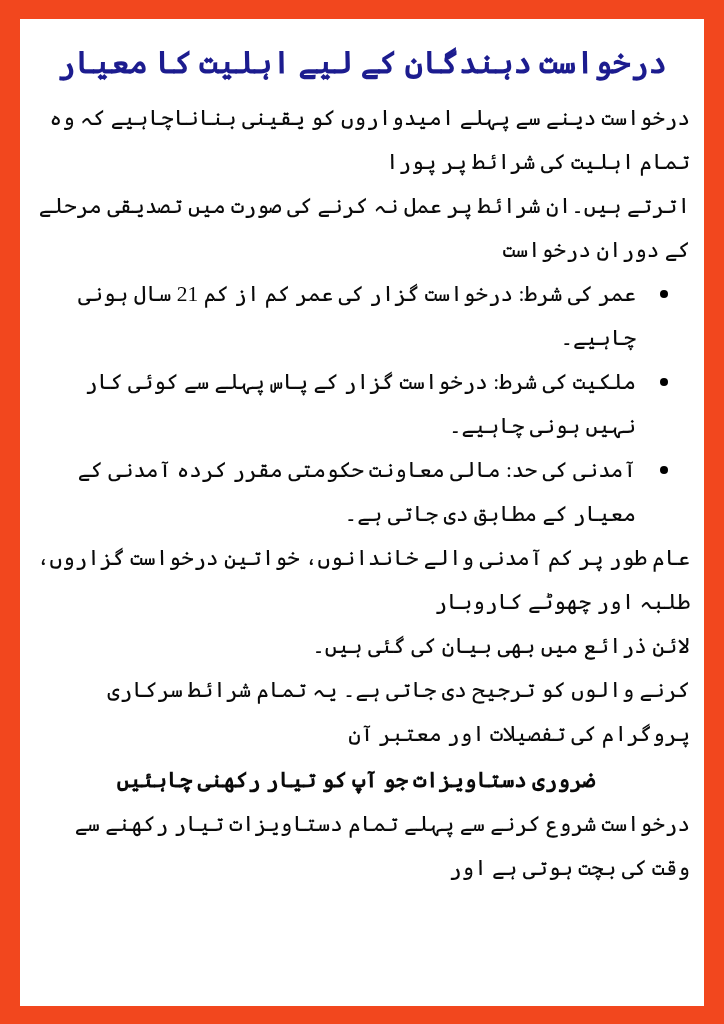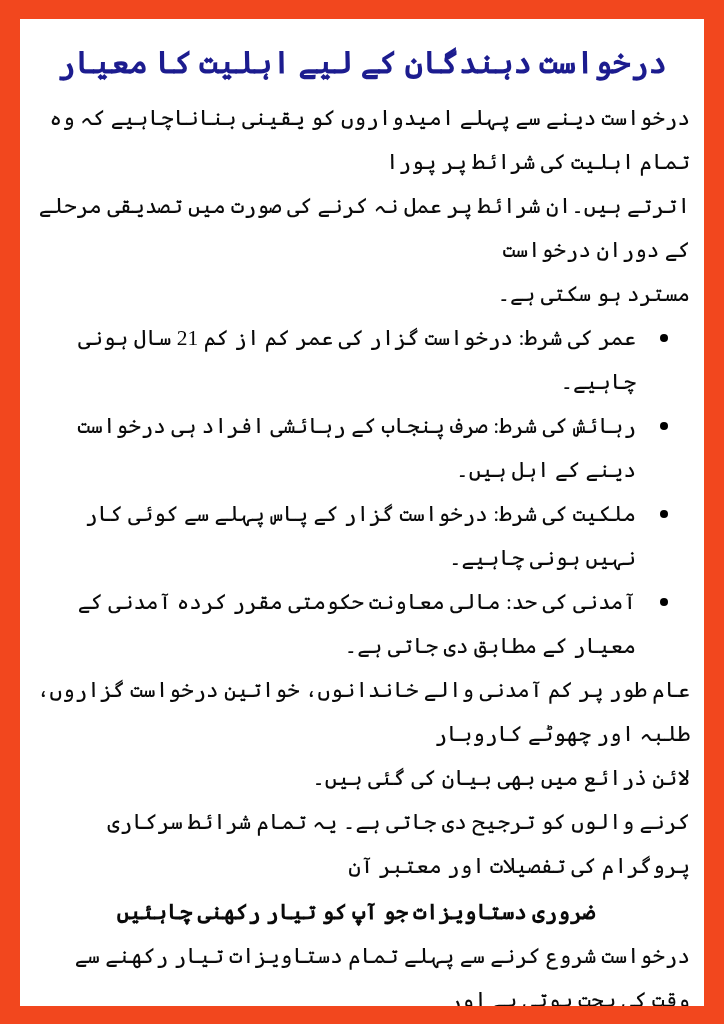--- a/index.html
+++ b/index.html
@@ -112,30 +112,25 @@
 
 <div id="page">
   <div id="paper">
 
     <h1 class="doc-title">درخواست دہندگان کے لیے اہلیت کا معیار</h1>
 
     <div class="spacer-sm"></div>
 
     <p class="para">درخواست دینے سے پہلے امیدواروں کو یقینی بناناچاہیے کہ وہ تمام اہلیت کی شرائط پر پورا</p>
     <p class="para">اترتے ہیں۔ان شرائط پر عمل نہ کرنے کی صورت میں تصدیقی مرحلے کے دوران درخواست</p>
-    <p class="para">مسترد ہو سکتی ہے۔</p>
 
     <ul class="bullets">
       <li>
         <span class="bullet-dot"></span>
         <span class="li-text">عمر کی شرط: درخواست گزار کی عمر کم از کم 21 سال ہونی چاہیے۔</span>
-      </li>
-      <li>
-        <span class="bullet-dot"></span>
-        <span class="li-text">رہائش کی شرط: صرف پنجاب کے رہائشی افراد ہی درخواست دینے کے اہل ہیں۔</span>
       </li>
       <li>
         <span class="bullet-dot"></span>
         <span class="li-text">ملکیت کی شرط: درخواست گزار کے پاس پہلے سے کوئی کار نہیں ہونی چاہیے۔</span>
       </li>
       <li>
         <span class="bullet-dot"></span>
         <span class="li-text">آمدنی کی حد: مالی معاونت حکومتی مقرر کردہ آمدنی کے معیار کے مطابق دی جاتی ہے۔</span>
       </li>
     </ul>

